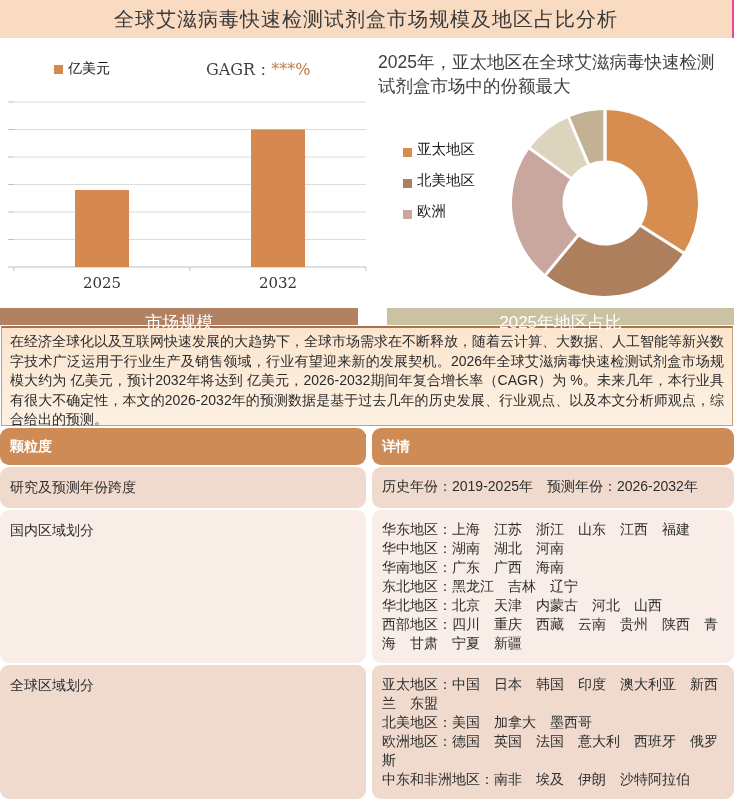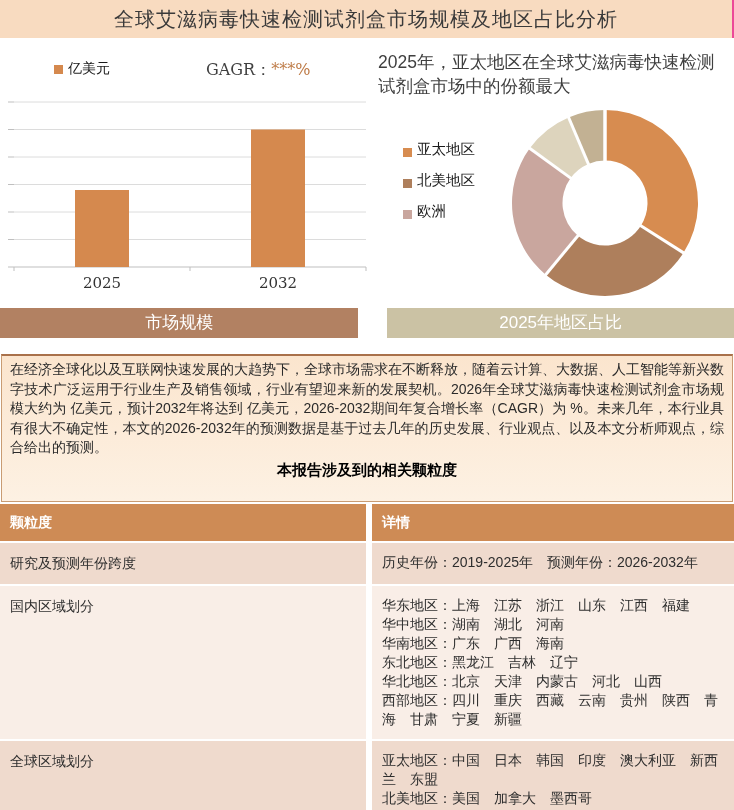--- a/index.html
+++ b/index.html
@@ -24,39 +24,39 @@
     line-height:24px; color:#3F3F3F; }
   .pie-legend { position:absolute; left:403px; top:102px; display:flex; flex-direction:column;
     gap:12px; }
   .pie-legend .item { display:flex; align-items:center; font-size:14.5px; color:#1a1a1a;
     line-height:19px; }
   .pie-legend .sw { width:9px; height:9px; display:inline-block; margin:5px 5px 0 0; flex:none; }
   .pie-legend .lbl { width:64px; }
   .donut-svg { position:absolute; left:505px; top:65px; }
 
   
-  .band-row { display:flex; height:30px;gap:29px; }
+  .band-row { display:flex; height:17px;gap:29px; }
   .band { color:#FFFFFF; font-size:17px; text-align:center; line-height:30px; }
   .band-left  { width:373px; background:#B28162; }
   .band-right { width:361px; background:#CBC2A4; }
 
   
-  .report-box { margin:16px 1px 0 1px; height:148px; padding:4px 8px 0 8px;
+  .report-box { margin:1px 1px 0 1px; height:100px; padding:4px 8px 0 8px;
     background:linear-gradient(#FBE5CE, #FDF1E3);
     border:1px solid #C99C73; border-top:2px solid #A9714B; }
   .para { font-size:14px; line-height:19.5px; color:#2B2B2B; text-align:justify; }
   .tbl-title { margin-top:3px; font-size:15px; font-weight:bold; color:#000; text-align:center; }
 
   
   .gtable { margin-top:2px; }
   .trow { display:grid; grid-template-columns:366px 6px 362px; margin-bottom:2px; }
   .trow .mid { background:#fff; }
   .thead .cell { background:#CE8B55; color:#fff; font-weight:bold; font-size:14px;
     padding:9px 10px; }
-  .cell { font-size:14px; color:#2E2E2E; line-height:19px; }
+  .cell { font-size:14px; color:#2E2E2E; line-height:19px;border-radius:9px; }
   .cell.label { padding:11px 10px; }
   .cell.detail { padding:10px; white-space:pre-line; }
   .r-odd  .cell { background:#EFDACD; }
   .r-even .cell { background:#F9EEE7; }
   .r1 .cell { min-height:40px; }
   .r2 .cell { min-height:145px; }
   .r3 .cell { min-height:88px; }
 </style>
 </head>
 <body>

